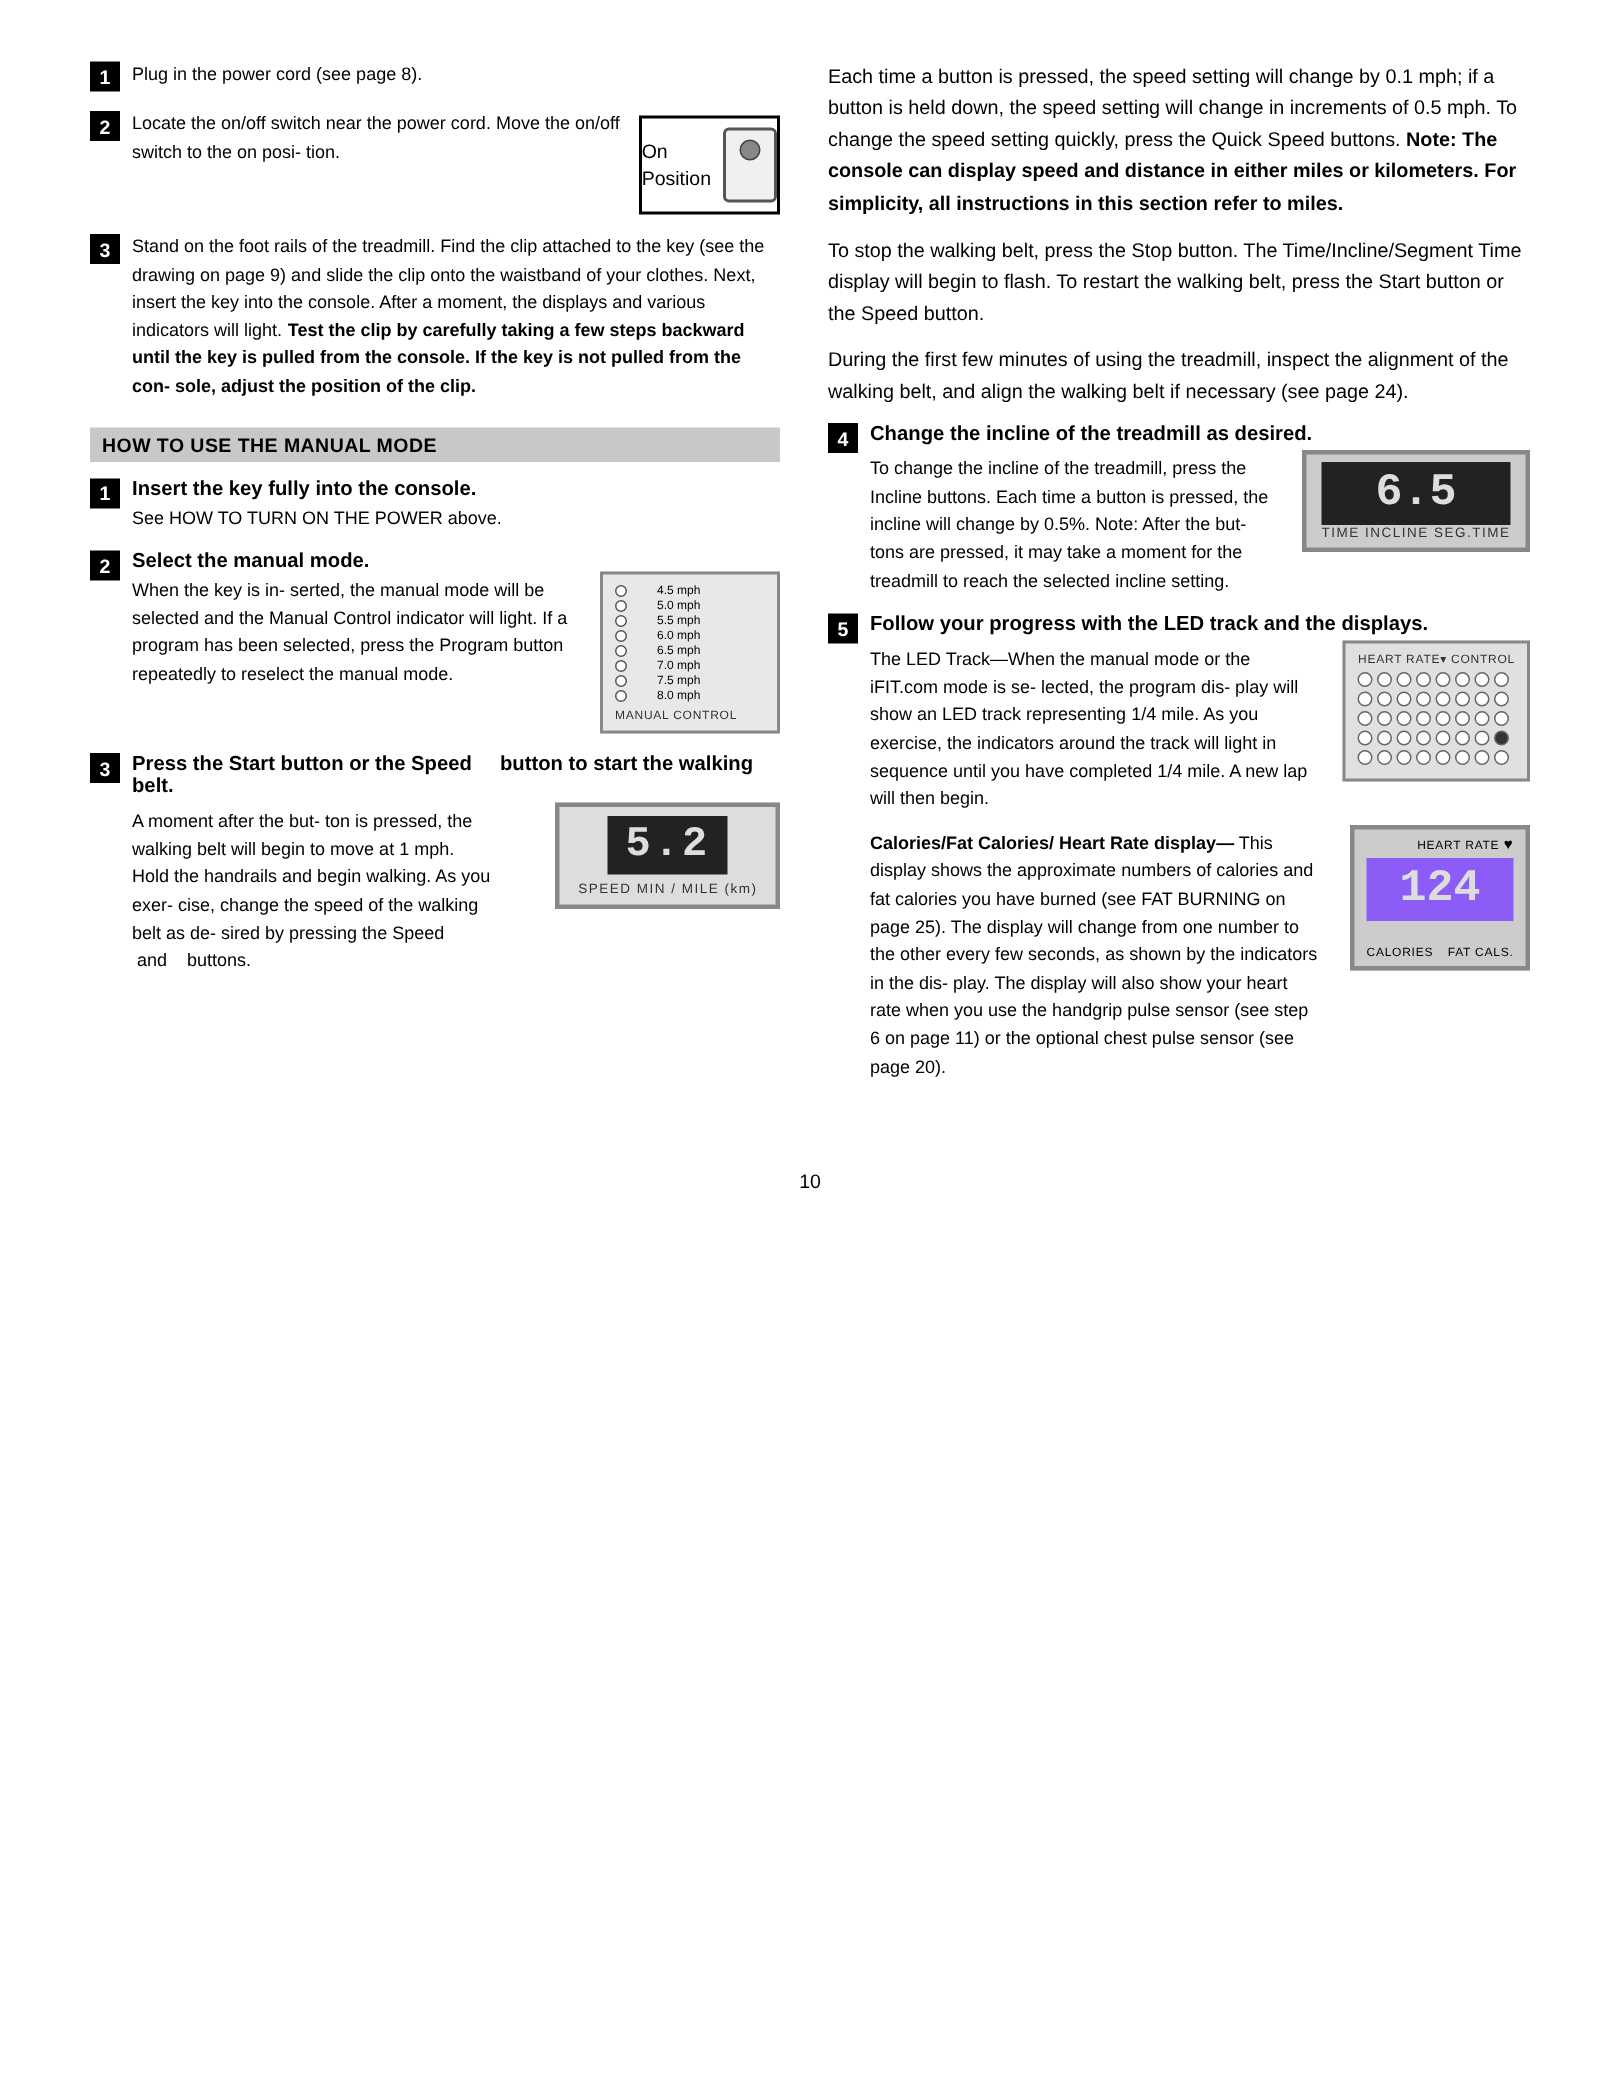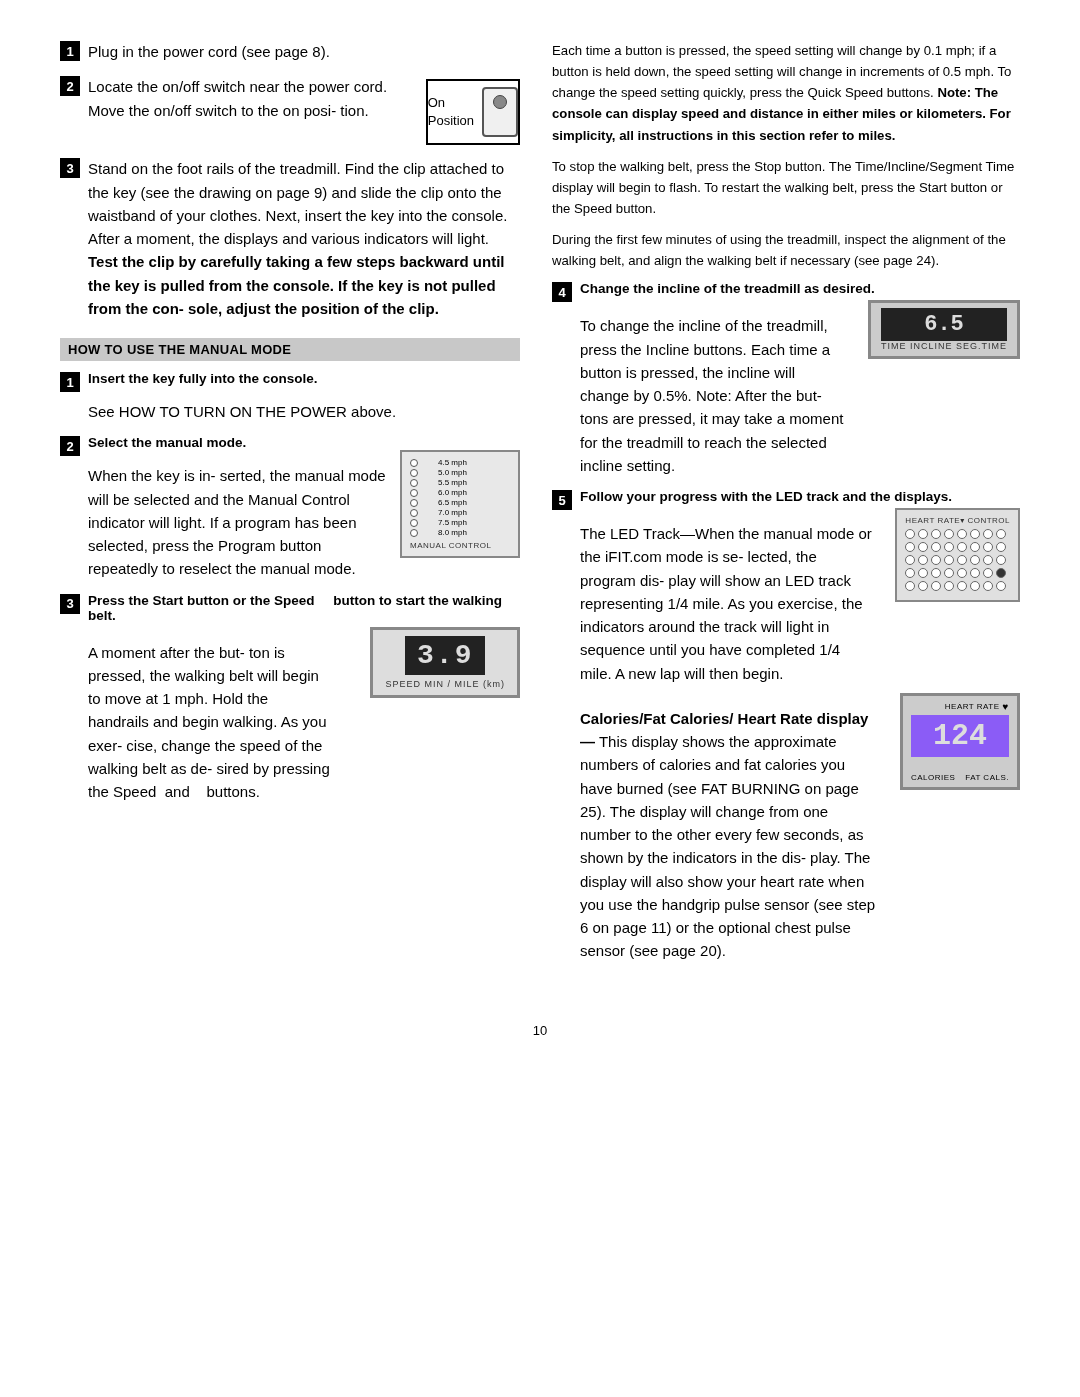--- a/index.html
+++ b/index.html
@@ -52,23 +52,23 @@
       margin-top: 1px;
     }
     .step-content {
       flex: 1;
     }
     .step-title {
       font-weight: bold;
       font-size: 13.5px;
     }
     .step-body {
-      font-size: 15px;
+      font-size: 12px;
       line-height: 1.55;
-      margin-top: 14px;
+      margin-top: 3px;
     }
     .bold { font-weight: bold; }
     .on-position-box {
       border: 2px solid #000;
       padding: 6px 0;
       display: inline-flex;
       align-items: center;
       gap: 8px;
       font-size: 13px;
       margin-top: 4px;
@@ -163,21 +163,21 @@
     }
     .step-text-portion { flex: 1; }
     .step-image-portion { flex-shrink: 0; }
     .incline-display {
       border: 3px solid #888;
       background: #ccc;
       padding: 5px 10px;
       text-align: center;
     }
     .incline-number {
-      font-size: 22px;
+      font-size: 30px;
       font-weight: bold;
       font-family: 'Courier New', monospace;
       background: #222;
       color: #ddd;
       padding: 4px 10px;
       display: block;
     }
     .led-track-box {
       border: 2px solid #888;
       background: #e0e0e0;
@@ -380,21 +380,21 @@
           </div>
           <div class="step3-layout mt4">
             <div class="step3-text">
               <div class="step-body">
                 <span>A moment after the but- ton is pressed, the walking belt will begin to move at 1 mph. Hold the handrails and begin walking. As you exer- cise, change the speed of the walking belt as de- sired by pressing the Speed</span>
                 &nbsp;<span>and</span>&nbsp;&nbsp;&nbsp;&nbsp;<span>buttons.</span>
               </div>
             </div>
             <div>
               <div class="display-box">
-                <div class="display-number">3.9</div>
+                <div class="display-number">5.2</div>
                 <div class="display-label">SPEED    MIN / MILE (km)</div>
               </div>
             </div>
           </div>
         </div>
       </div>
     </div>
   </div>
 
   <div class="col-right">

